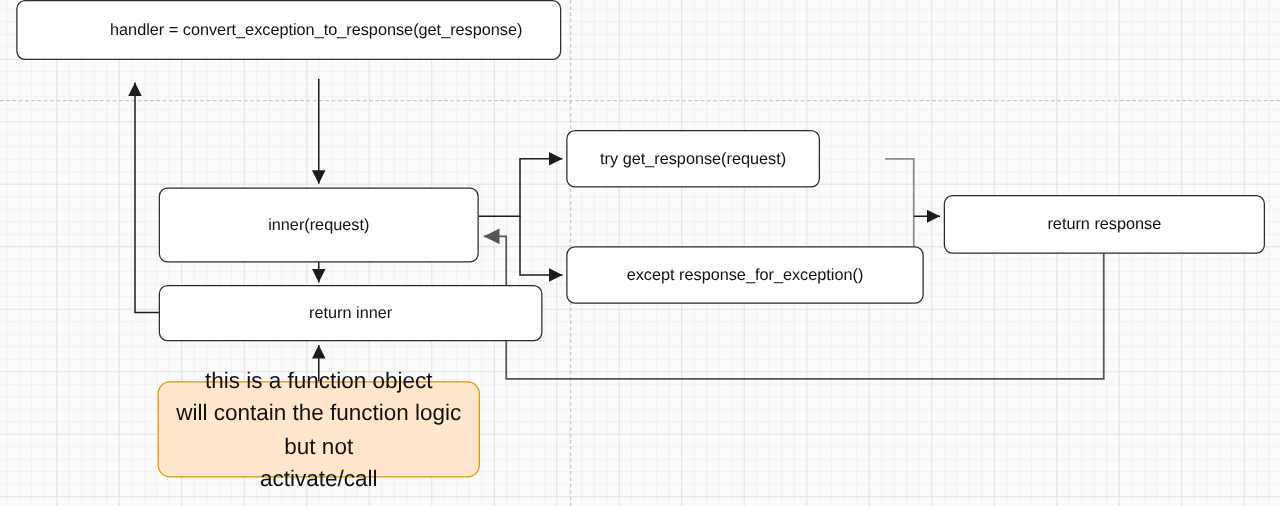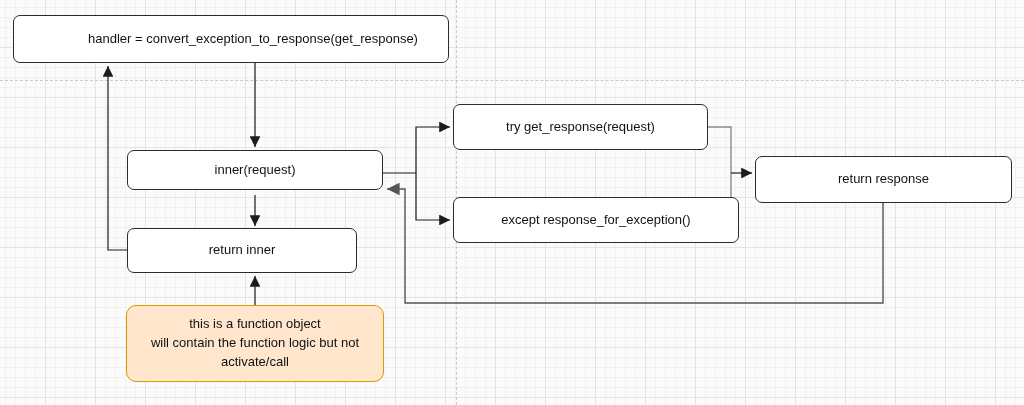--- a/index.html
+++ b/index.html
@@ -33,33 +33,33 @@
     position:absolute;z-index:3;
     background:#ffffff;
     border:1px solid #2b2b2b;
     border-radius:7px;
     display:flex;align-items:center;justify-content:center;
     text-align:center;
     font-size:13px;color:#111111;
     box-sizing:border-box;
     line-height:1.3;
   }
-  .node-handler{left:13px;top:15px;width:436px;height:48px;padding-left:44px;}
-  .node-inner{left:127px;top:150px;width:256px;height:40px;}
-  .node-return-inner{left:127px;top:228px;width:230px;height:45px;}
-  .node-try{left:453px;top:104px;width:255px;height:46px;}
+  .node-handler{left:13px;top:0;width:436px;height:48px;padding-left:44px;}
+  .node-inner{left:127px;top:150px;width:256px;height:60px;}
+  .node-return-inner{left:127px;top:228px;width:307px;height:45px;}
+  .node-try{left:453px;top:104px;width:203px;height:46px;}
   .node-except{left:453px;top:197px;width:286px;height:46px;}
   .node-return-response{left:755px;top:156px;width:257px;height:47px;}
   .node-note{
     left:126px;top:305px;width:258px;height:77px;
     background:#ffe6cc;
     border:1px solid #d79b00;
     border-radius:10px;
     white-space:pre-line;
-    font-size:13px;line-height:1.45;
+    font-size:18px;line-height:1.45;
   }
 </style>
 </head>
 <body>
 
 <div class="canvas">
 
   <div class="page-sep-v"></div>
   <div class="page-sep-h"></div>
 

